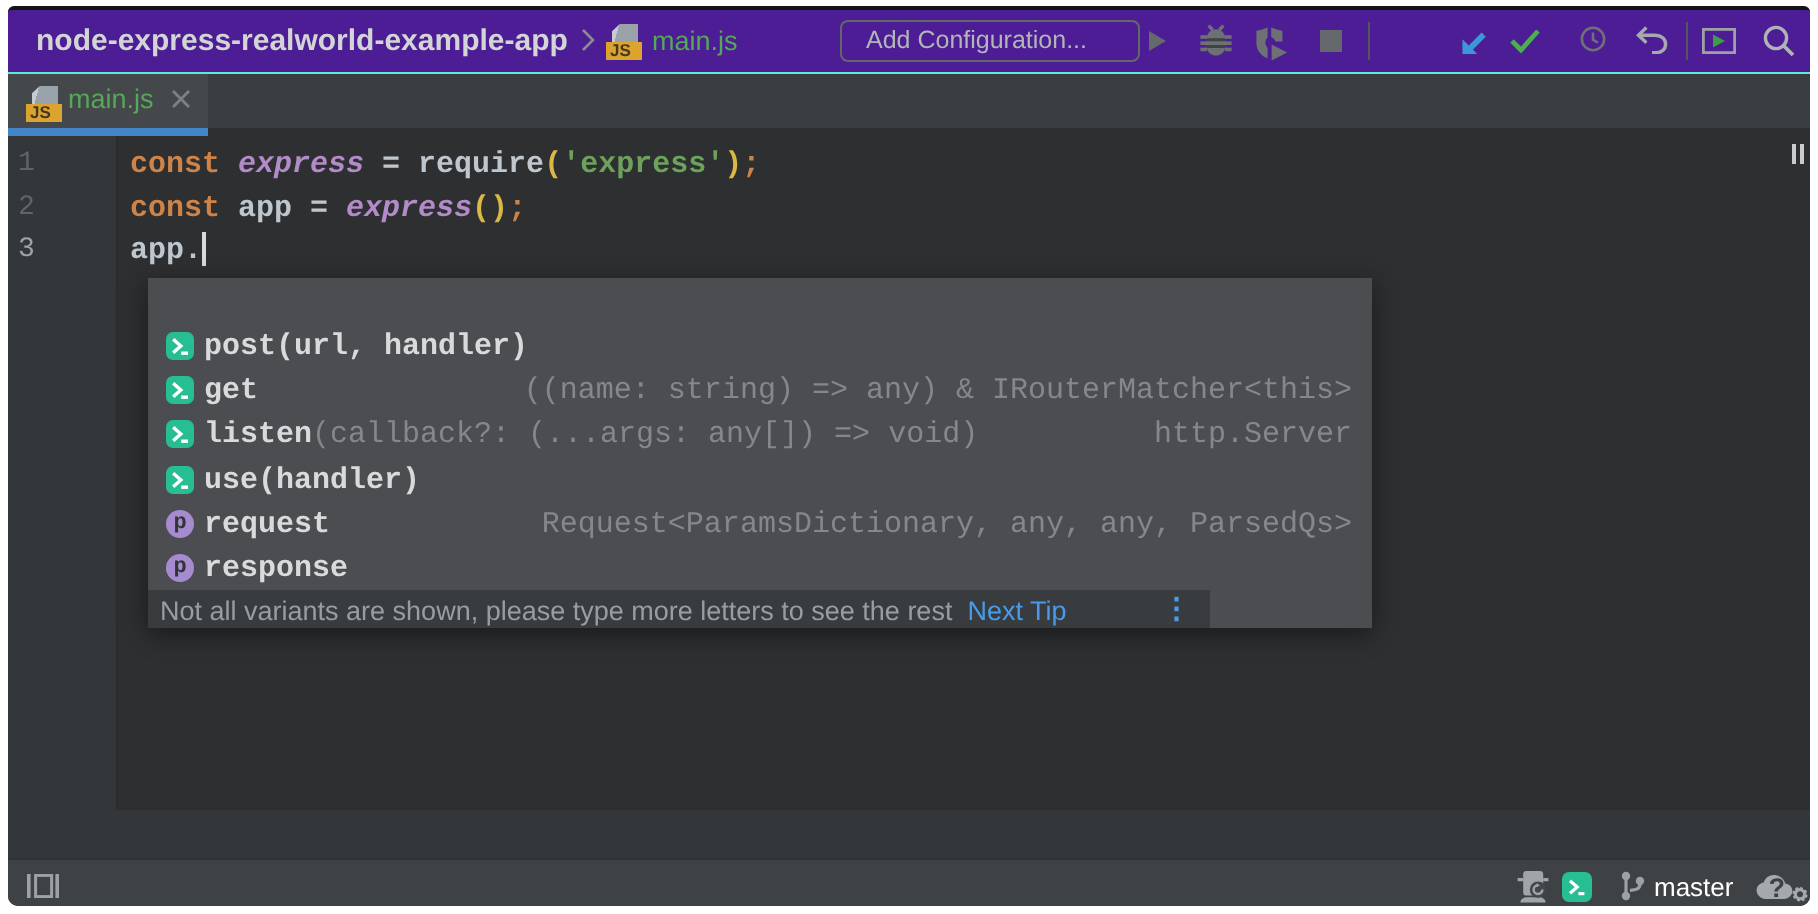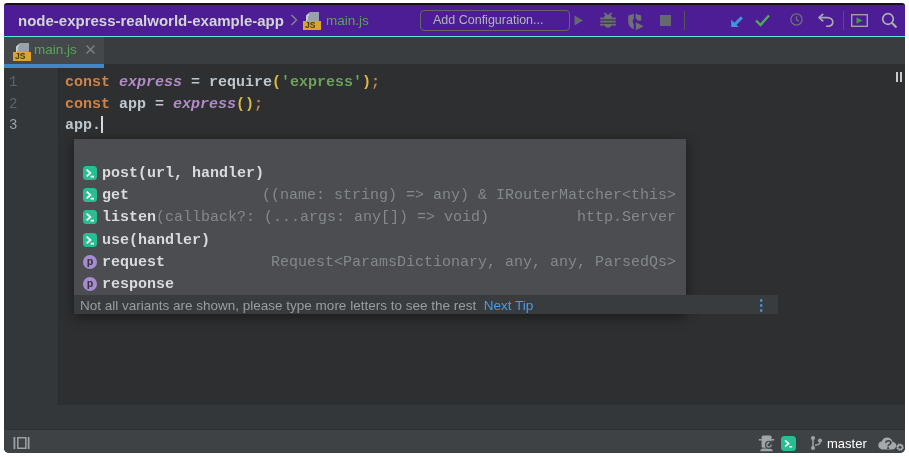--- a/index.html
+++ b/index.html
@@ -30,21 +30,21 @@
          background:#27be93;}
   .picon svg{position:absolute;left:0;top:0;}
   .pprop{position:absolute;left:9.5px;top:4.5px;width:14px;height:14px;border-radius:50%;
          background:#a78bd0;color:#323436;text-align:center;font-weight:bold;
          font-size:11px;line-height:14px;font-family:"Liberation Mono",monospace;}
   .ptext{position:absolute;left:28.5px;top:1.5px;height:22.3px;line-height:22.3px;font-size:15px;
          color:#d8dadc;font-weight:bold;font-family:"Liberation Mono",monospace;white-space:pre;}
   .pgray{color:#85888b;font-weight:normal;}
   .pright{position:absolute;right:9.5px;top:1.5px;height:22.3px;line-height:22.3px;font-size:15px;
           color:#85888b;font-family:"Liberation Mono",monospace;white-space:pre;}
-  #pfoot{left:0;top:156px;width:704px;height:19px;background:#393c3e;}
+  #pfoot{left:0;top:156px;width:531px;height:19px;background:#393c3e;}
   .jsicon{width:17px;height:18px;}
   .jsicon::before{content:"";position:absolute;left:3px;top:0;width:13px;height:9.5px;
       background:linear-gradient(105deg,#c6cbd0 0 3.5px,#99a2a9 3.5px);
       clip-path:polygon(30% 0,100% 0,100% 100%,0 100%,0 38%);}
   .jsicon::after{content:"JS";position:absolute;left:0;top:9px;width:15.5px;height:8.5px;
       background:#dda32f;color:#42391f;font-size:8.5px;font-weight:bold;line-height:9px;
       text-align:left;padding-left:2px;font-family:"Liberation Sans",sans-serif;}
   .ticon{position:absolute;border-radius:3.5px;background:#27be93;}
 </style>
 </head>

